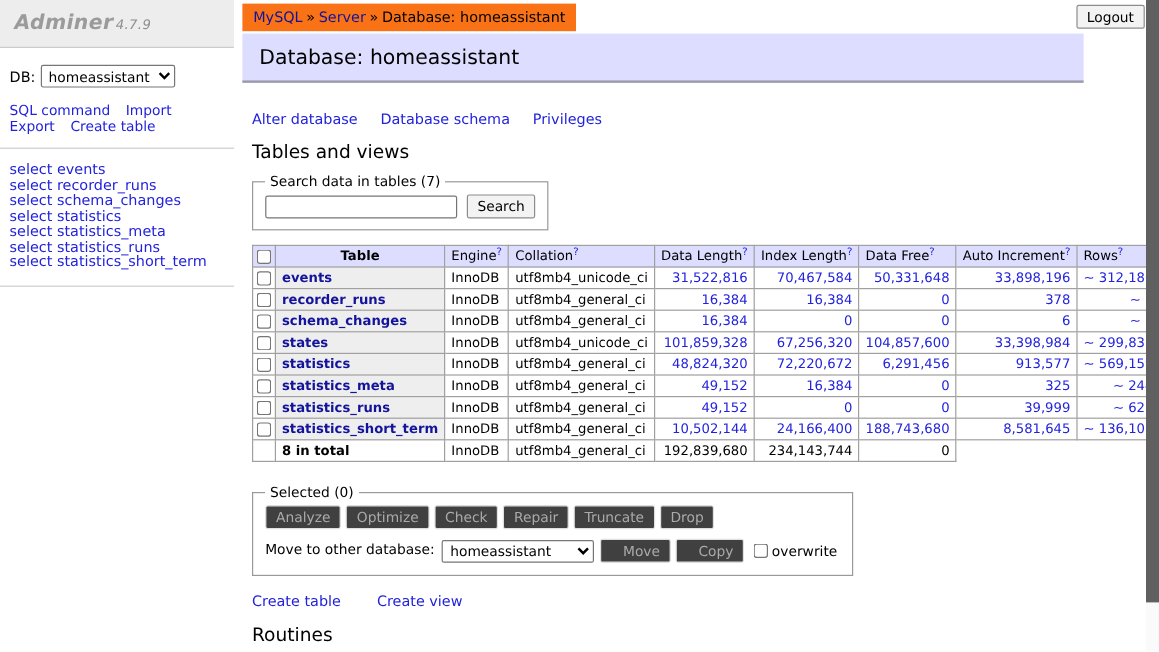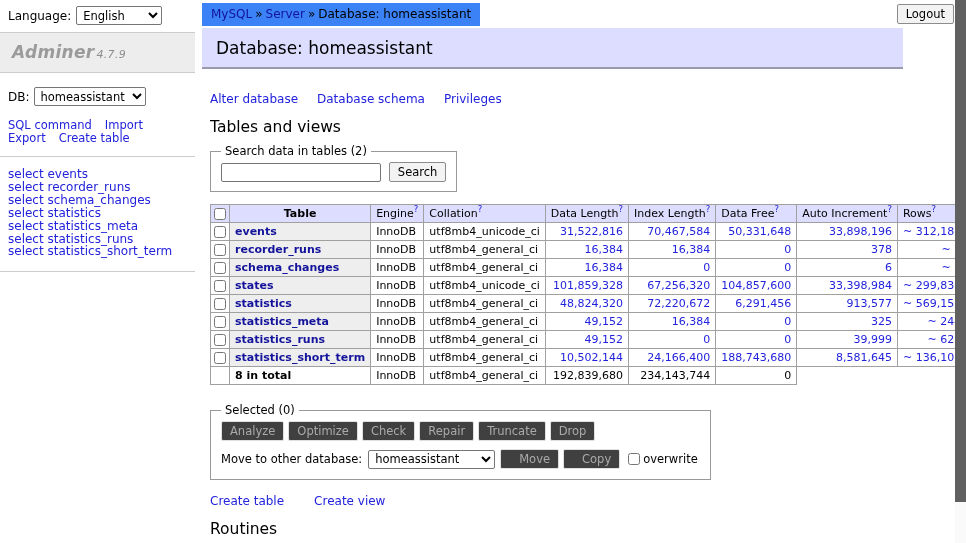--- a/index.html
+++ b/index.html
@@ -29,21 +29,21 @@
   h1.logo .ver { font-size: 11px; font-weight: 400; color: #8e8e8e; margin-left: 2px; }
   .db-row { margin: 14px 0 0 0; padding: 0 8px; }
   .db-row label { margin-right: 4px; }
   #db-select { width: 112px; }
   .menu-links { margin: 0; padding: 13px 8px 11px 8px; border-bottom: 1px solid #ccc; line-height: 13px; font-size: 11.5px; }
   .menu-links a { margin-right: 13px; }
   .tables-list { padding: 11px 8px 13px 8px; border-bottom: 1px solid #ccc; }
   .tables-list a { display: block; line-height: 12.9px; font-size: 12px; }
 
   
-  #breadcrumb { position: absolute; left: 202px; top: 3px; background: #3b82f6; padding: 4px 9px 5px 9px; font-size: 12px; }
+  #breadcrumb { position: absolute; left: 202px; top: 3px; background: #f97316; padding: 4px 9px 5px 9px; font-size: 12px; }
   #breadcrumb a { color: #13139b; }
   #breadcrumb .sep { color: #000; margin: 0 3px; }
   button {
     font-family: inherit; font-size: 11.5px; color: #000;
     background: #f3f3f3; border: 1px solid #8c8c8c; border-radius: 2px;
     padding: 2px 8px; line-height: 14px;
   }
   button:disabled { background: #404040; border-color: #e0e0e0; color: #aaa; }
   #logout-btn { position: absolute; top: 4px; right: 12px; }
 
@@ -97,23 +97,20 @@
   .bottom-links a { margin-right: 30px; }
 
   
   #scrollbar { position: absolute; right: 0; top: 0; width: 11px; height: 543px; background: #fafafa; }
   #scroll-thumb { position: absolute; left: 0; top: 0; width: 11px; height: 502px; background: #606060; }
 </style>
 </head>
 <body>
 
 <aside id="sidebar">
-  <div class="lang-row">
-    <label>Language:</label><select id="lang-select"><option>English</option></select>
-  </div>
   <h1 class="logo">
     <span class="brand">Adminer</span><span class="ver">4.7.9</span>
   </h1>
   <div class="db-row">
     <label>DB:</label><select id="db-select"><option>homeassistant</option></select>
   </div>
   <div class="menu-links">
     <div>
       <a>SQL command</a><a>Import</a>
     </div>
@@ -141,21 +138,21 @@
 <main id="main">
   <h2 class="title">Database: homeassistant</h2>
 
   <p class="top-links">
     
   <a>Alter database</a><a>Database schema</a><a>Privileges</a></p>
 
   <h3>Tables and views</h3>
 
   <fieldset id="search-fs">
-    <legend>Search data in tables (2)</legend>
+    <legend>Search data in tables (7)</legend>
     <input id="search-input" value="" style="">
     <button>Search</button>
   </fieldset>
 
   <table>
     <thead>
       <tr>
         <td class="check"><input type="checkbox" style=""></td>
         <th class="c-name">Table</th>
 

